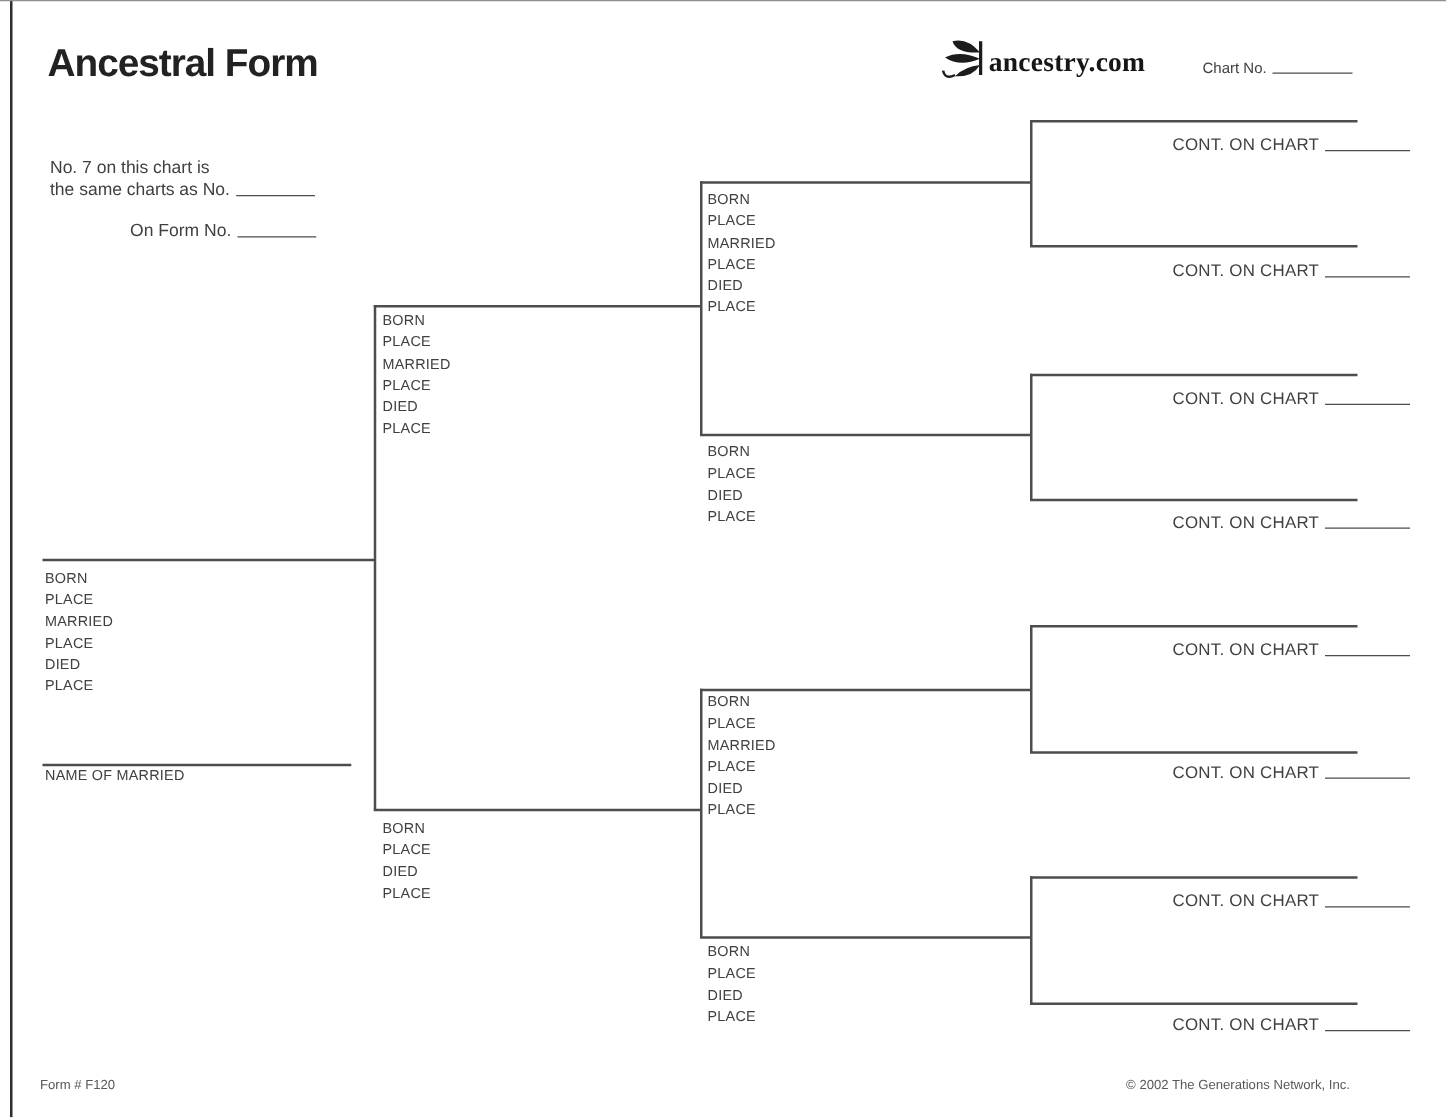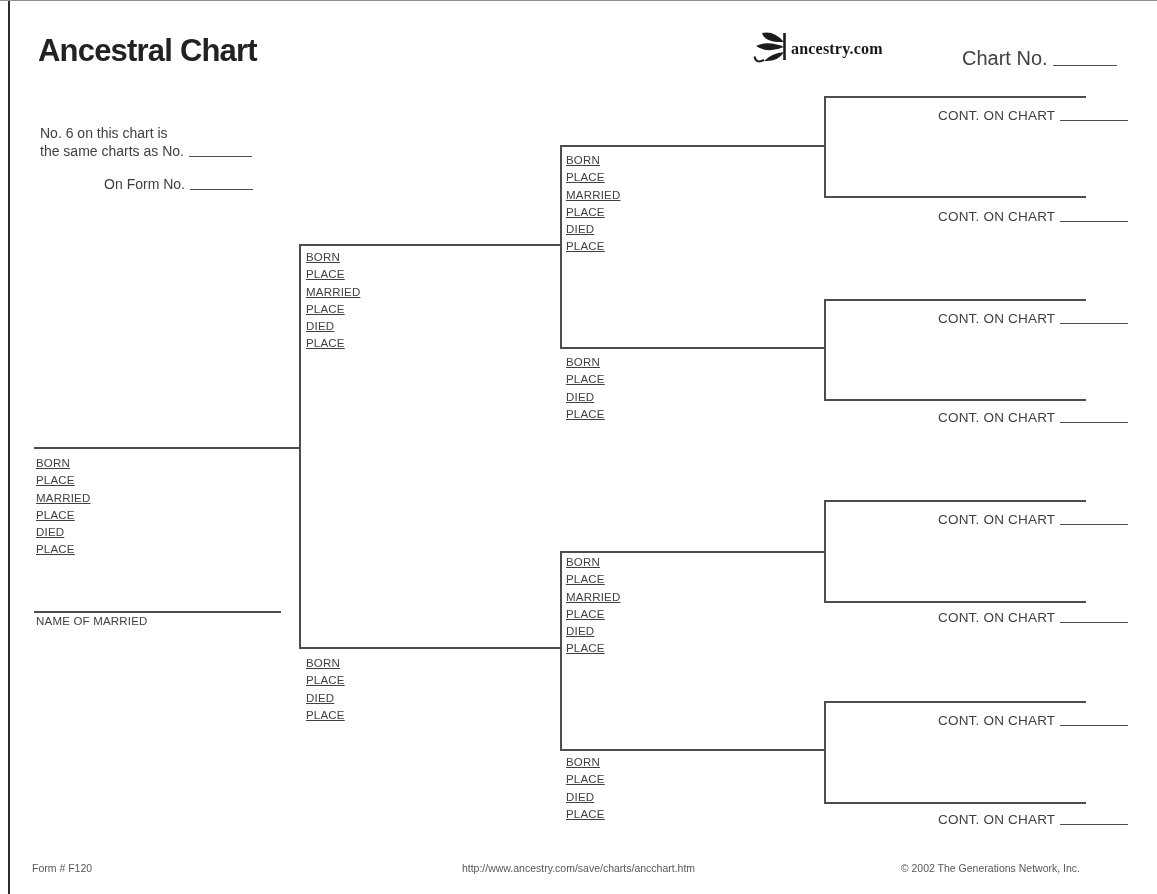--- a/index.html
+++ b/index.html
@@ -22,32 +22,32 @@
   .vline { position: absolute; width: 1.5px; background: var(--line); }
 
   .page-title {
     position: absolute; left: 38px; top: 33px;
     font-size: 31px; font-weight: bold; letter-spacing: -0.8px;
     color: var(--title);
   }
 
   .logo { position: absolute; left: 752px; top: 30px; display: flex; align-items: center; }
   .logo-text {
-    font-family: "Liberation Serif", serif; font-size: 16px; font-weight: 600;
+    font-family: "Liberation Serif", serif; font-size: 22px; font-weight: 600;
     color: #161616; margin-left: 3px; letter-spacing: 0.2px;
   }
 
-  .chart-no { position: absolute; left: 962px; top: 47px; font-size: 20px; color: var(--text); text-align: center; }
+  .chart-no { position: absolute; left: 962px; top: 47px; font-size: 12px; color: var(--text); text-align: center; }
 
   .identity { position: absolute; left: 40px; top: 125px; font-size: 14px; color: var(--text); line-height: 17.5px; }
   .identity-line3 { position: absolute; left: 40px; top: 176px; width: 213px; text-align: right; font-size: 14px; color: var(--text); }
 
   .fields {
     position: absolute; font-size: 11.5px; line-height: 17.3px;
-    letter-spacing: 0.2px; color: var(--text); text-decoration: underline;
+    letter-spacing: 0.2px; color: var(--text);
   }
   .spouse-label { position: absolute; left: 36px; top: 615px; font-size: 11.5px; letter-spacing: 0.2px; color: var(--text); }
 
   .cont { position: absolute; left: 938px; font-size: 13.5px; letter-spacing: 0.2px; color: var(--text); white-space: nowrap; }
 
   .blank {
     display: inline-block;
     border-bottom: 1.3px solid var(--line);
     height: 11px;
     margin-left: 5px;
@@ -63,21 +63,21 @@
   .page-border-top { position: absolute; left: 0; top: 0; width: 1157px; height: 1px; background: #8f8f8f; }
 </style>
 </head>
 <body>
 
 <div id="page">
 
   <div class="page-border-left"></div>
   <div class="page-border-top"></div>
 
-  <div class="page-title">Ancestral Chart</div>
+  <div class="page-title">Ancestral Form</div>
 
   <div class="logo">
     <span>
       <svg width="36" height="34" viewBox="0 0 36 34" aria-hidden="true">
         <g fill="#1c1c1c">
           <path d="M32 12 Q 22 0 10 3 Q 13 13 32 12 Z"></path>
           <path d="M32 17 Q 16 10 4 16 Q 16 24 32 17 Z"></path>
           <path d="M32 22 Q 20 23 12 31 Q 26 32 32 22 Z"></path>
           <rect x="31.2" y="3" width="2.6" height="27"></rect>
         </g>
@@ -85,21 +85,21 @@
       </svg>
     </span>
     <span class="logo-text">ancestry.com</span>
   </div>
 
   <div class="chart-no">
     <span>Chart No.</span><span class="blank" style="width:64px"></span>
   </div>
 
   <div class="identity">
-    <div>No. 6 on this chart is</div>
+    <div>No. 7 on this chart is</div>
     <div>
       <span>the same charts as No.</span><span class="blank" style="width:63px"></span>
     </div>
   </div>
   <div class="identity-line3">
     <span>On Form No.</span><span class="blank" style="width:63px"></span>
   </div>
 
   <div class="hline" style="left:34px;  top:447px; width:266px;"></div>
   <div class="hline" style="left:34px;  top:611px; width:247px;"></div>
@@ -205,16 +205,15 @@
     <span>CONT. ON CHART</span><span class="blank" style="width:68px"></span>
   </div>
   <div class="cont" style="top:713px;">
     <span>CONT. ON CHART</span><span class="blank" style="width:68px"></span>
   </div>
   <div class="cont" style="top:812px;">
     <span>CONT. ON CHART</span><span class="blank" style="width:68px"></span>
   </div>
 
   <div class="footer-item footer-form">Form # F120</div>
-  <div class="footer-item footer-url">http://www.ancestry.com/save/charts/ancchart.htm</div>
   <div class="footer-item footer-copy">© 2002 The Generations Network, Inc.</div>
 
 </div>
 
 </body></html>

